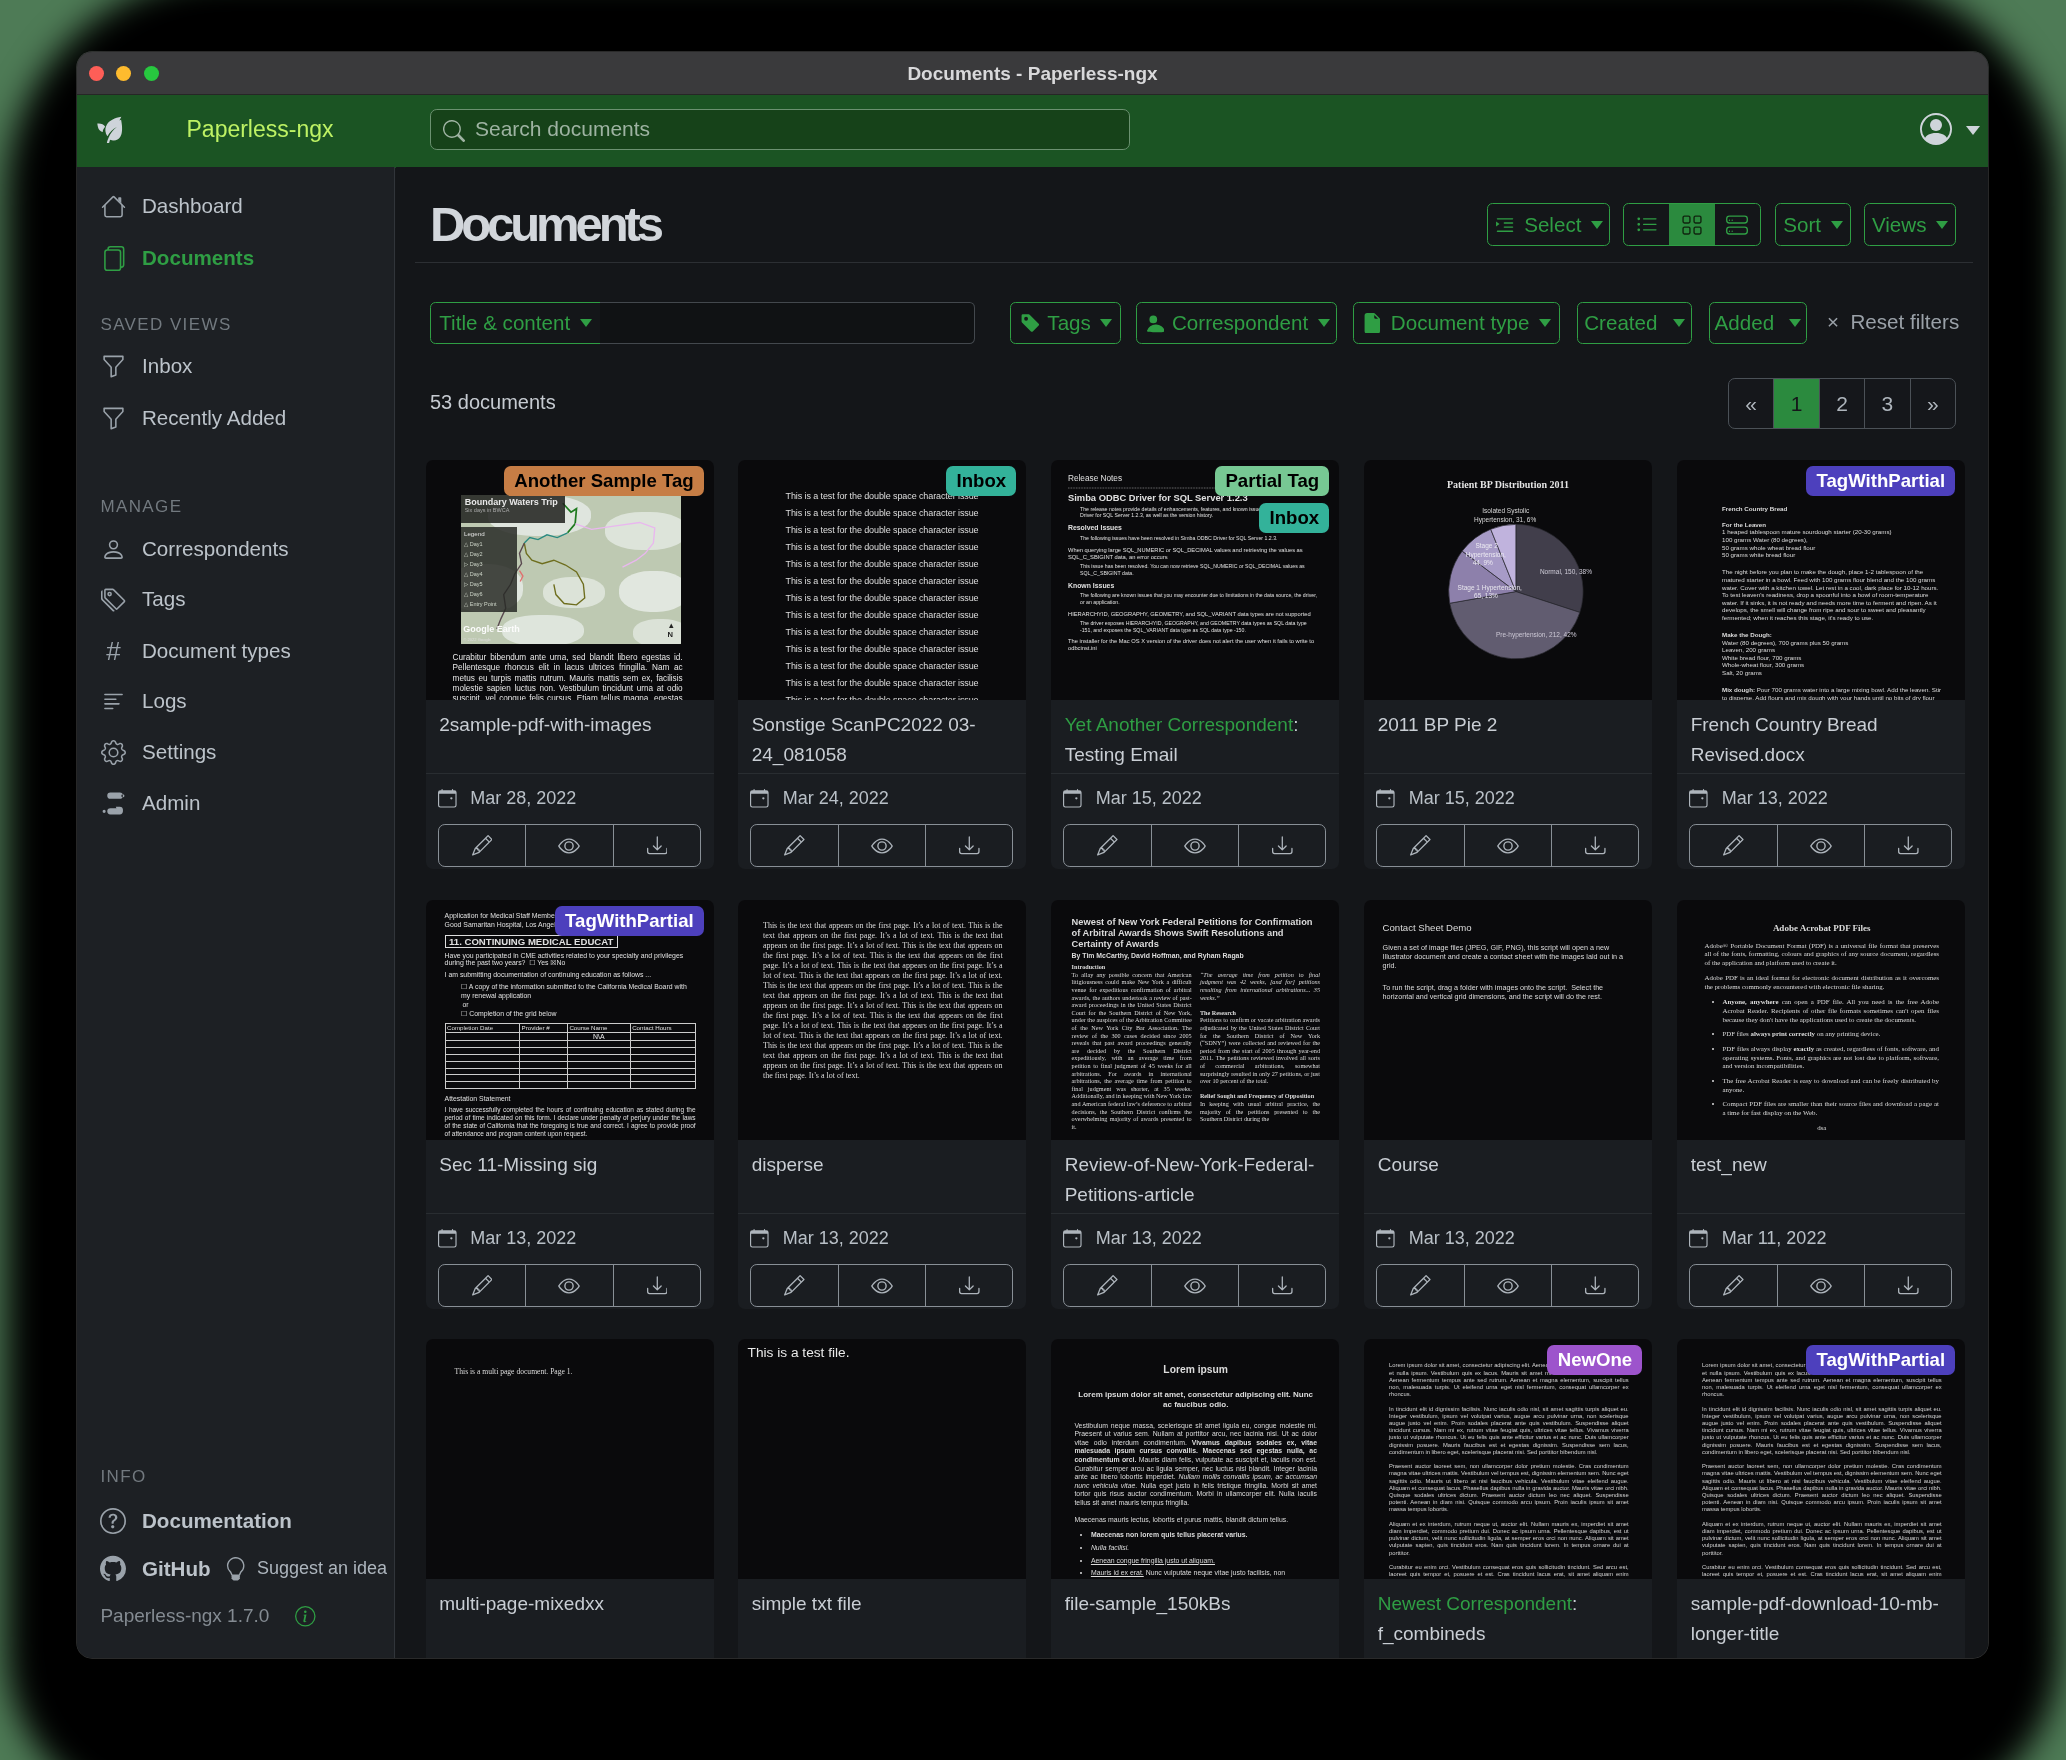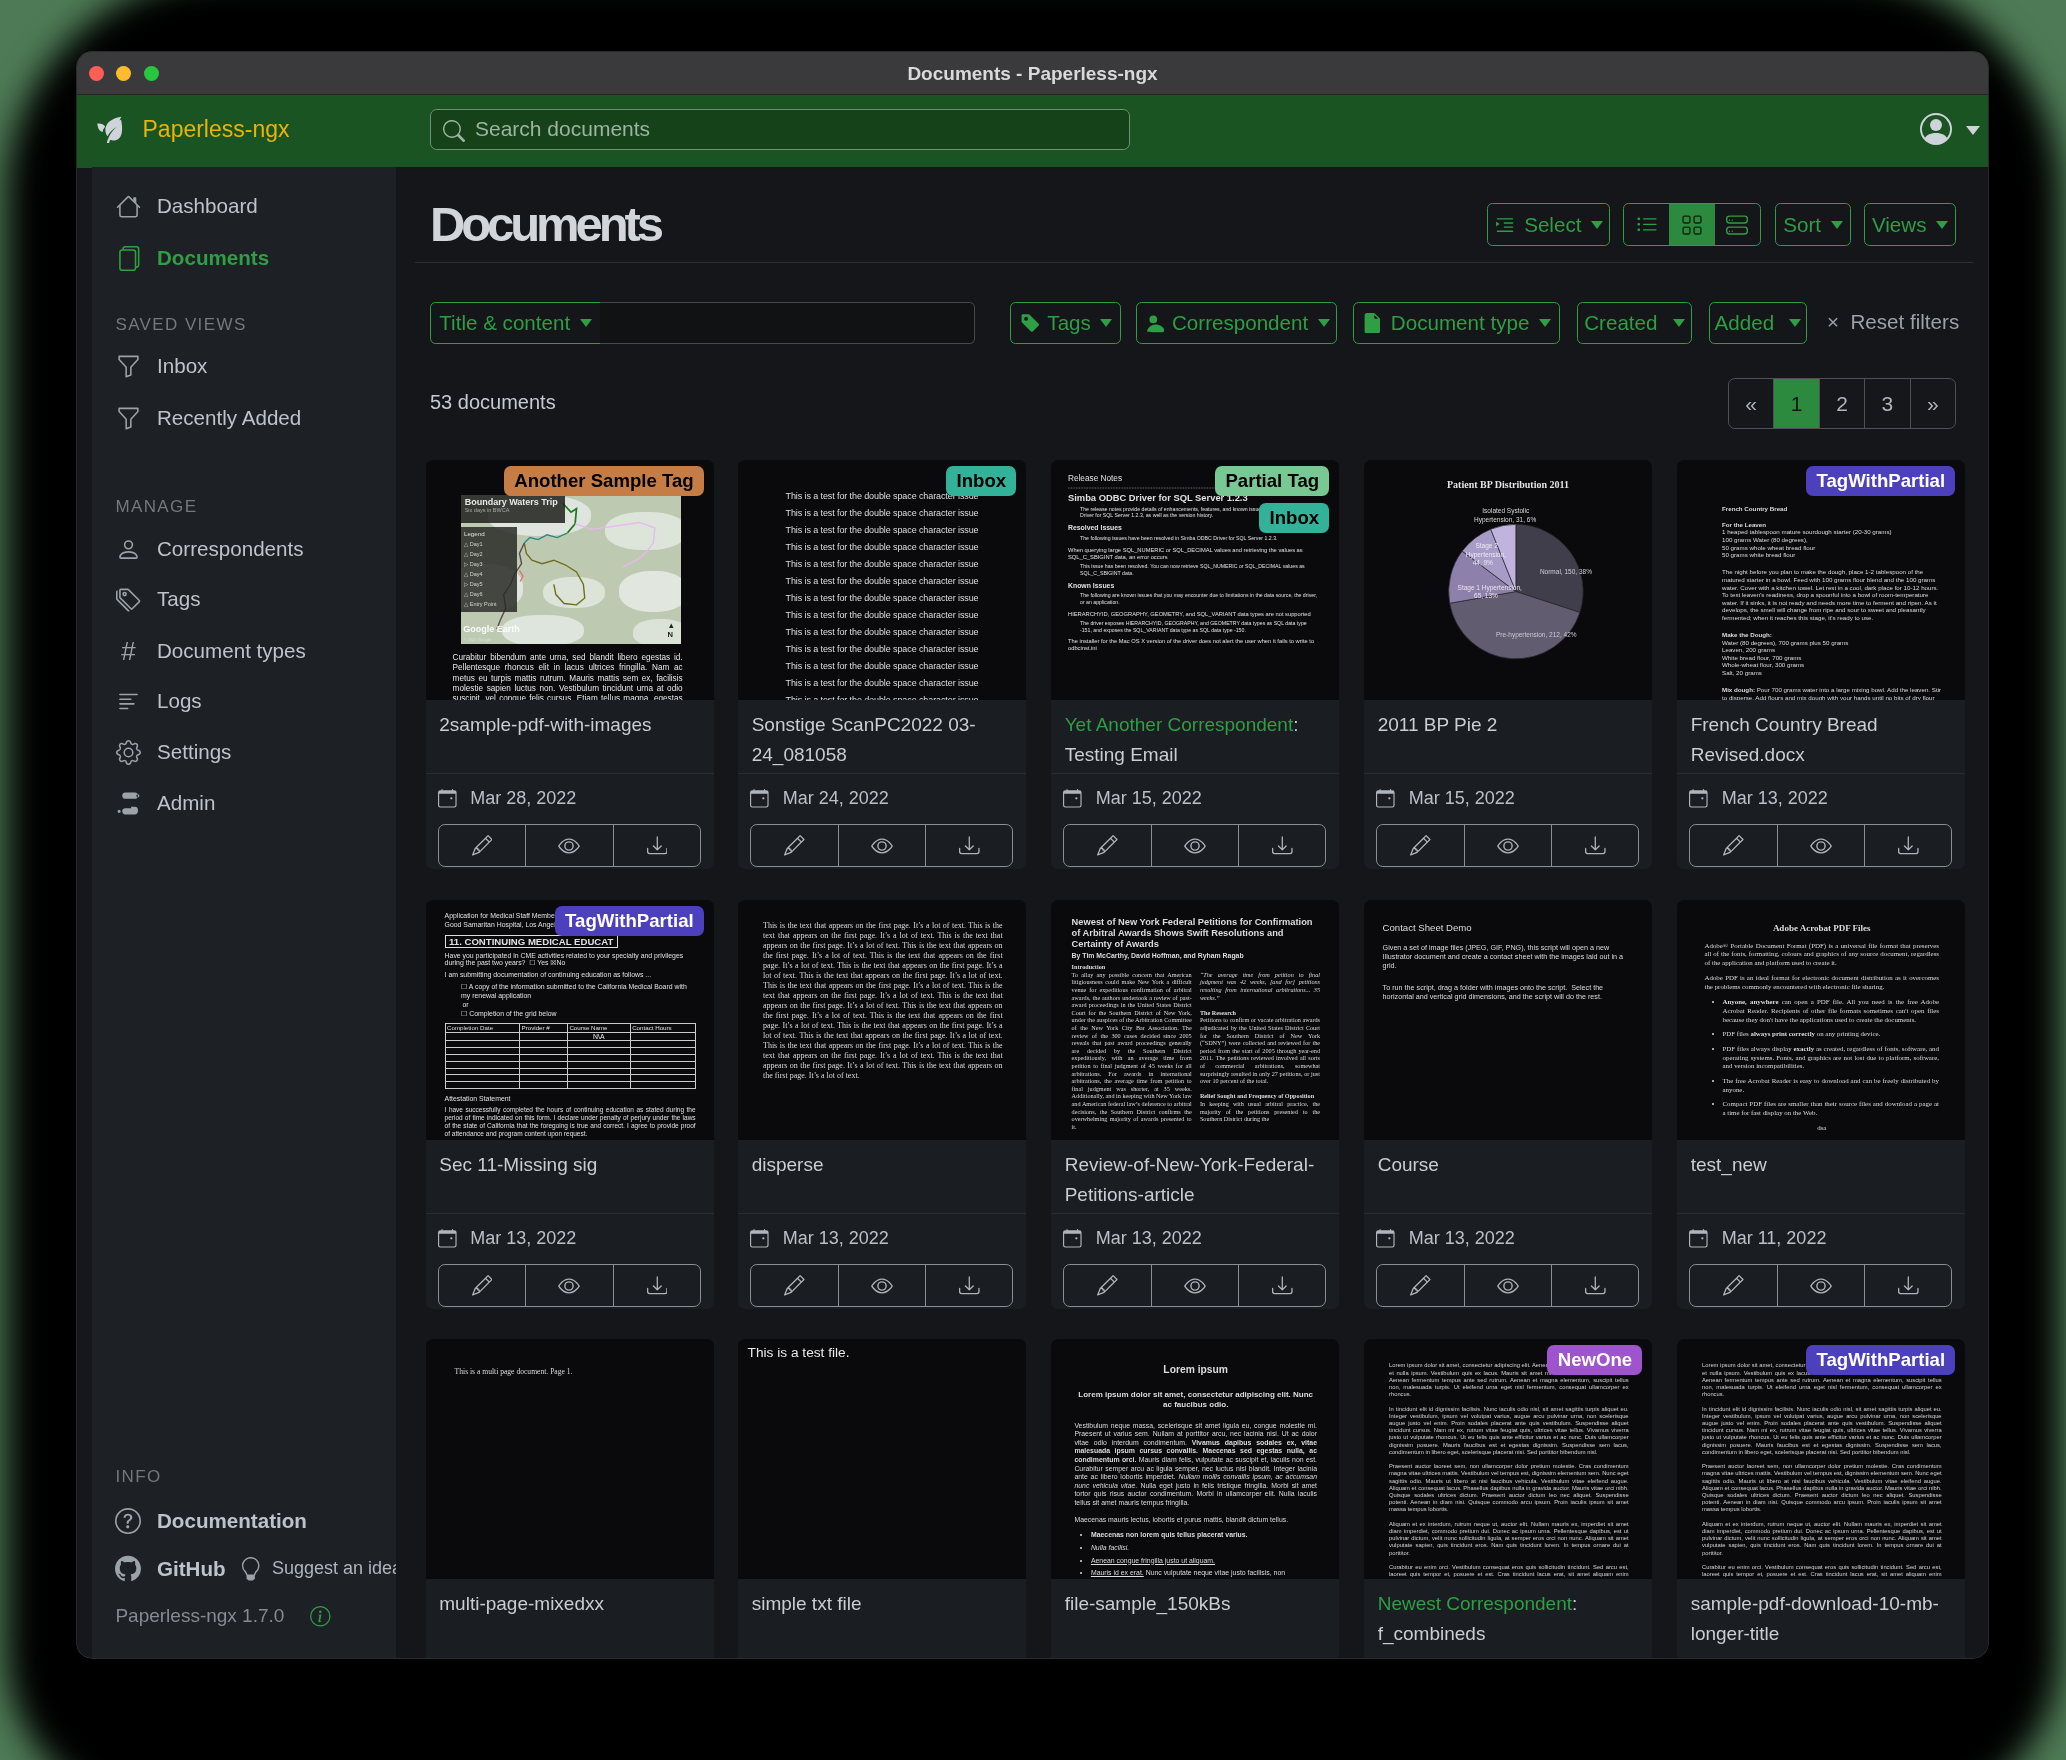--- a/index.html
+++ b/index.html
@@ -11,29 +11,29 @@
   
   .titlebar { position:absolute; left:0; top:0; width:100%; height:43px; background:#3a3a3c; border-bottom:0.7px solid #262626; }
   .tl { position:absolute; top:13.7px; width:15px; height:15px; border-radius:50%; }
   .tl.r { left:11.7px; background:#ff5e57; }
   .tl.y { left:39px; background:#febb2e; }
   .tl.g { left:67px; background:#27c83f; }
   .wtitle { position:absolute; width:100%; top:11px; text-align:center; color:#d9d9db; font-size:19px; font-weight:bold; }
 
   
   .navbar { position:absolute; left:0; top:43px; width:100%; height:73px; background:#1b5423; }
-  .brand { position:absolute; left:19px; top:19px; display:flex; align-items:center; color:#eab308; font-size:23px; }
+  .brand { position:absolute; left:19px; top:19px; display:flex; align-items:center; color:#bef264; font-size:23px;gap:44px; }
   .brand svg { margin-right:16.5px; }
   .search { position:absolute; left:353px; top:14.4px; width:700px; height:41px; background:#164219; border:1.4px solid #6b9170; border-radius:6.9px; color:#9eb3a2; font-size:21px; line-height:38px; padding-left:44px; }
   .search svg { position:absolute; left:12.4px; top:9.6px; }
   .avatar { position:absolute; left:1843px; top:18px; }
 
   
   .content { position:absolute; left:0; top:115px; width:1911px; height:1491px; }
-  .sidebar { position:absolute; left:15px; top:0; width:318px; height:1491px; background:#1d2024; border-right:0.7px solid #31353a; }
+  .sidebar { position:absolute; left:0; top:0; width:318px; height:1491px; background:#1d2024; border-right:0.7px solid #31353a; }
   .main { position:absolute; left:319px; top:0; width:1593px; height:1491px; background:#141619; }
 
   
   .nav-item { position:absolute; left:0; width:100%; height:44px; display:flex; align-items:center; color:#bcc3ca; font-size:20.6px; }
   .nav-item .ic { position:absolute; left:23.4px; width:26px; height:26px; display:flex; align-items:center; justify-content:center; }
   .nav-item .tx { position:absolute; left:65px; white-space:nowrap; }
   .nav-item.green { color:#2f9e44; }
   .nav-head { position:absolute; left:23.4px; color:#72797f; font-size:17px; letter-spacing:1.4px; white-space:nowrap; }
 
   

